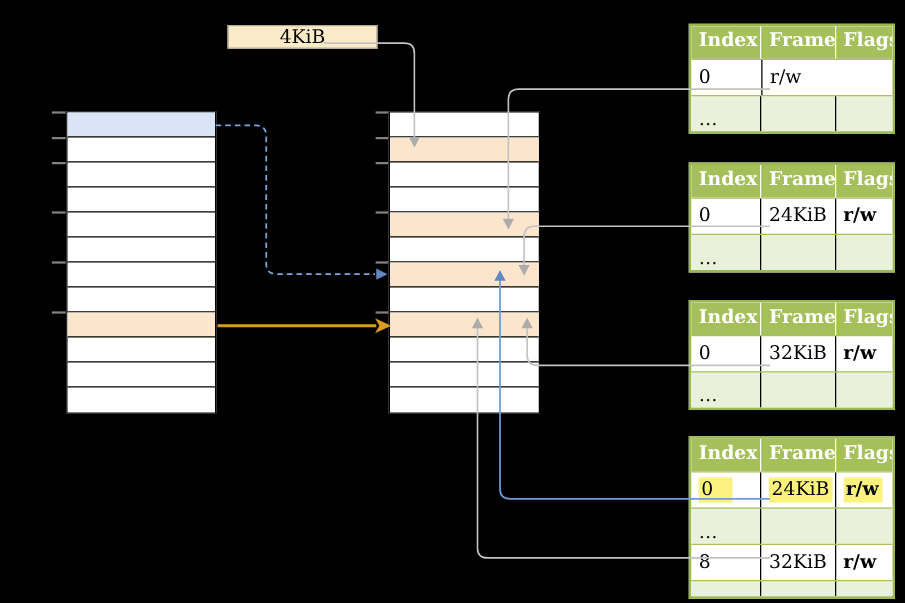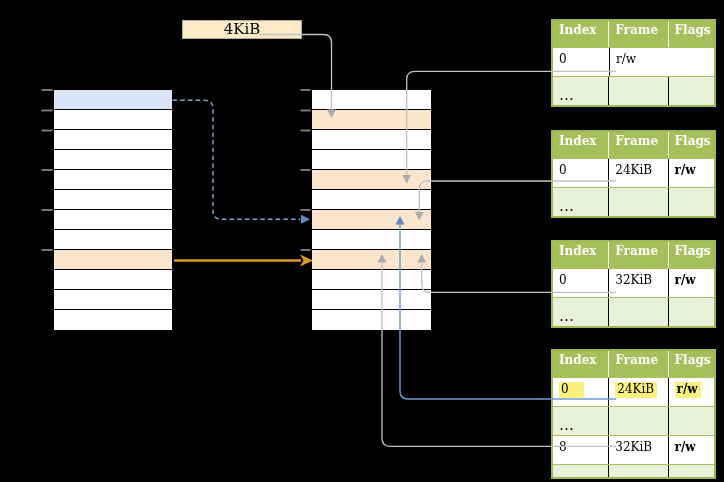--- a/index.html
+++ b/index.html
@@ -21,21 +21,21 @@
          text-align:center;font-size:15px;line-height:16px;color:#000;}
 
   
   .pt{position:absolute;left:551px;width:165px;border:2px solid #9CB94F;
       box-sizing:border-box;background:#fff;overflow:hidden;}
   #pt0{top:19px;}  #pt1{top:130px;}  #pt2{top:240px;}  #pt3{top:349px;}
   .pt-row{display:flex;height:29px;box-sizing:border-box;border-top:1.5px solid #A9C25E;}
   .pt-row.pt-header{height:26px;background:#A5BF5B;border-top:none;}
   .pt-row.dots{background:#EAF1DB;}
   #pt3 .pt-row:last-child{height:13px;overflow:hidden;}
-  .pt-cell{box-sizing:border-box;padding:4px 0 0 6px;font-size:12px;color:#000;
+  .pt-cell{box-sizing:border-box;padding:4px 0 0 6px;font-size:15px;color:#000;
            overflow:hidden;white-space:nowrap;}
   .pt-cell:nth-child(1){width:56px;}
   .pt-cell:nth-child(2){width:60px;border-left:1px solid #000;}
   .pt-cell:nth-child(3){width:47px;border-left:1px solid #000;font-weight:bold;}
   .pt-header .pt-cell{color:#fff;font-weight:bold;padding-top:2px;}
   .pt-header .pt-cell:nth-child(2),
   .pt-header .pt-cell:nth-child(3){border-left:1.5px solid #fff;}
   .dots .pt-cell{color:#101010;letter-spacing:1px;padding-top:9px;font-size:15px;}
   .hl{background:#FAF17E;padding:0 3px 2px 2px;}
   .pt-cell:nth-child(1) .hl{padding-right:15px;}

